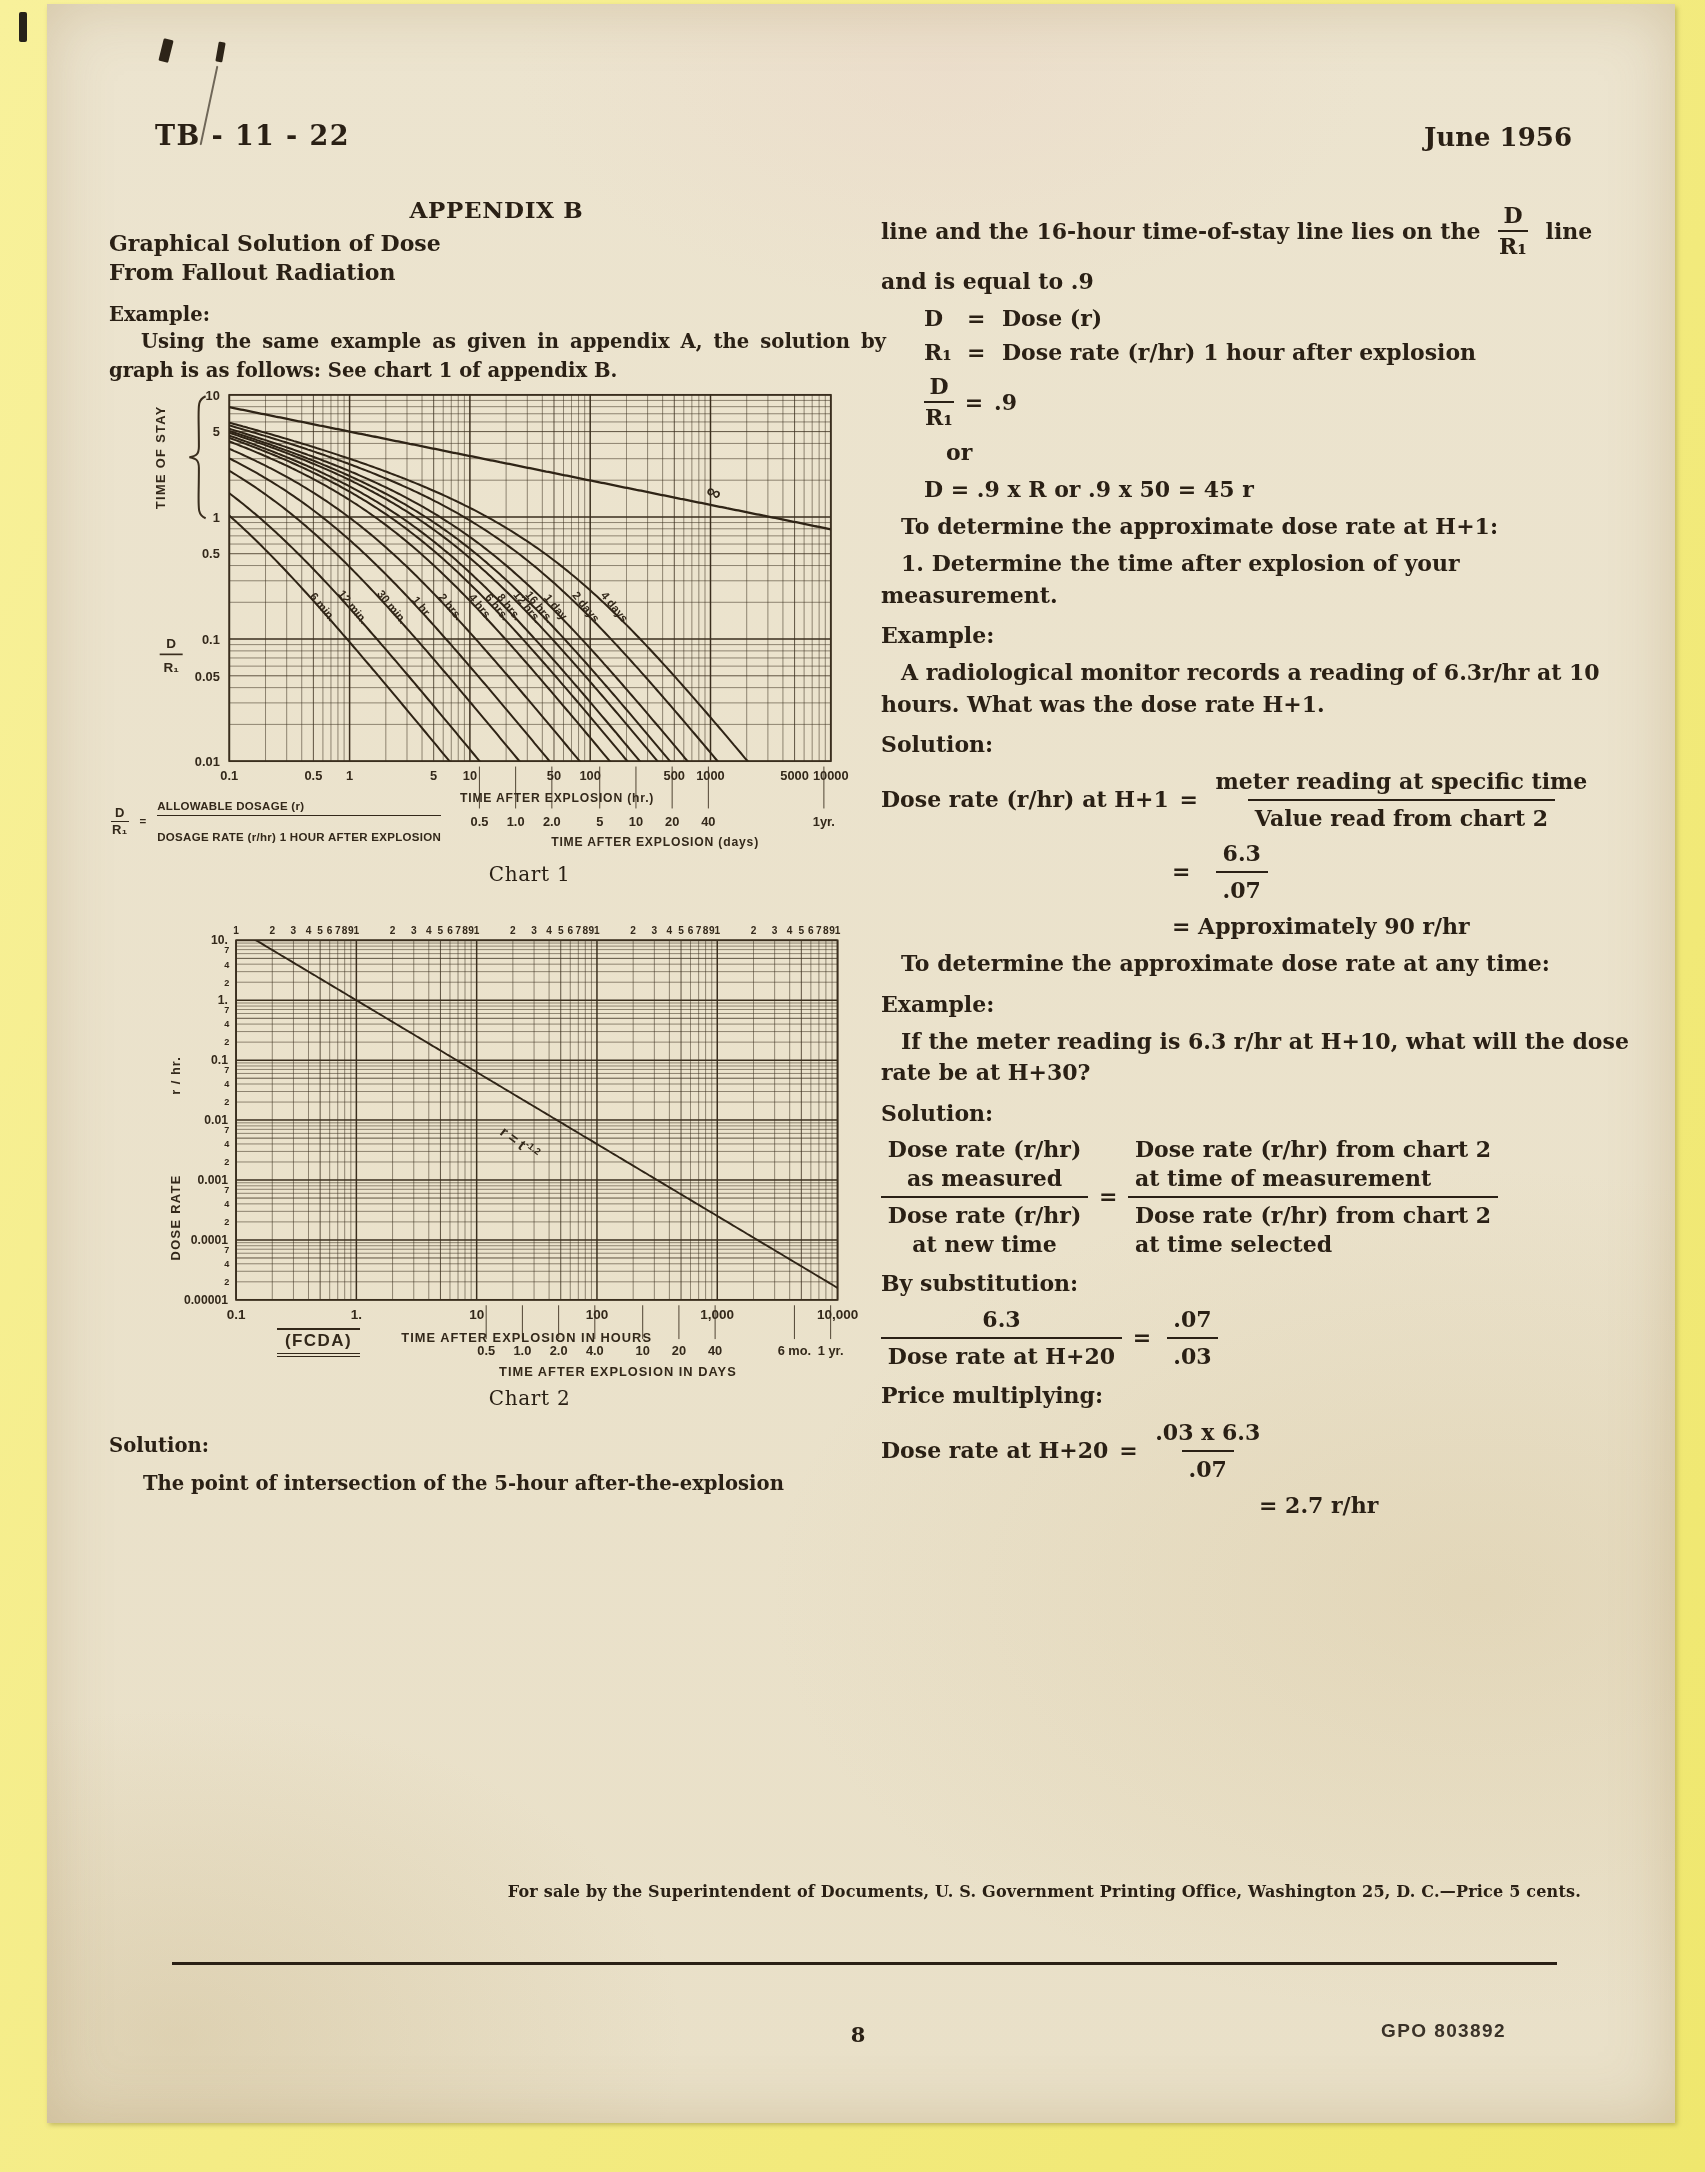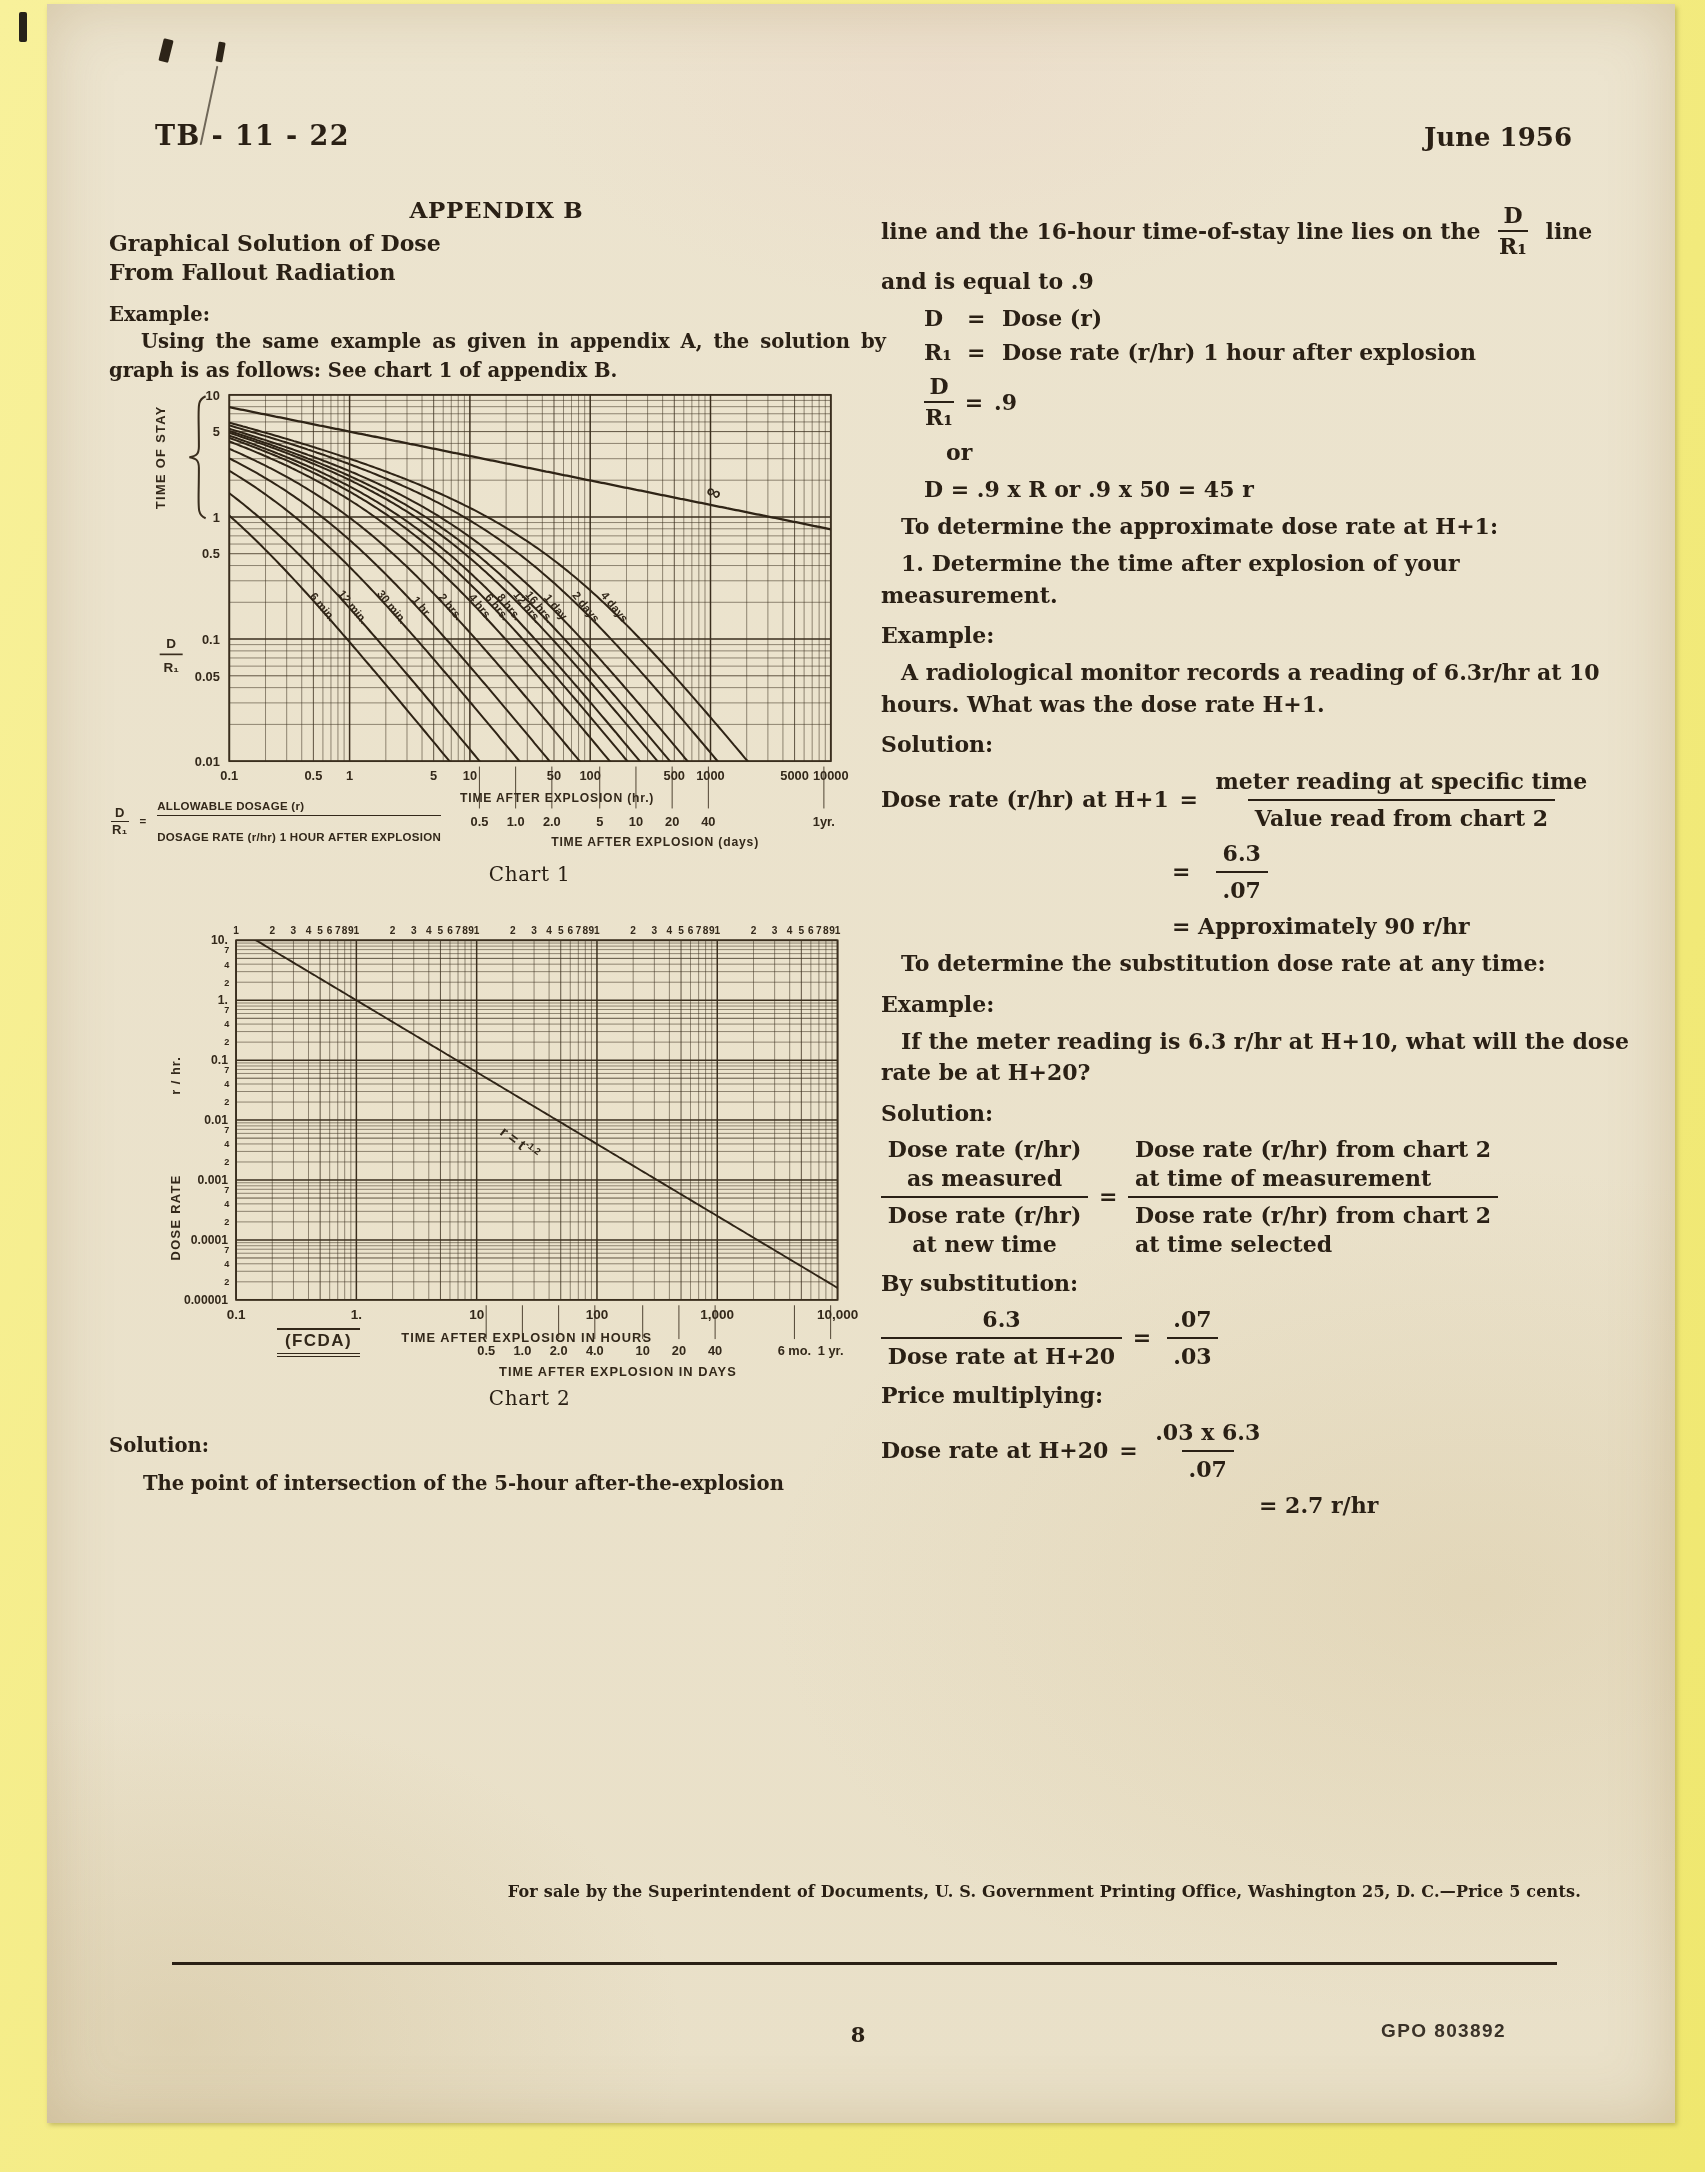--- a/index.html
+++ b/index.html
@@ -524,23 +524,23 @@
     </div>
     <div class="block flexrow" style="margin-left:291px;">
       <span>=</span>
       <span class="frac" style="min-width:81px;">
         <span class="num">6.3</span>
         <span class="den">.07</span>
       </span>
     </div>
     <div class="block" style="margin-left:291px;">= Approximately 90 r/hr</div>
 
-    <div class="block hang">To determine the substitution dose rate at any time:</div>
+    <div class="block hang">To determine the approximate dose rate at any time:</div>
     <div class="block labelline">Example:</div>
-    <div class="block hang">If the meter reading is 6.3 r/hr at H+10, what will the dose rate be at H+20?</div>
+    <div class="block hang">If the meter reading is 6.3 r/hr at H+10, what will the dose rate be at H+30?</div>
     <div class="block labelline">Solution:</div>
 
     <div class="block flexrow">
       <span class="frac">
         <span class="num"><span>Dose rate (r/hr)</span><br><span>as measured</span></span>
         <span class="den"><span>Dose rate (r/hr)</span><br><span>at new time</span></span>
       </span>
       <span>=</span>
       <span class="frac">
         <span class="num" style="text-align:left;"><span>Dose rate (r/hr) from chart 2</span><br><span>at time of measurement</span></span>

